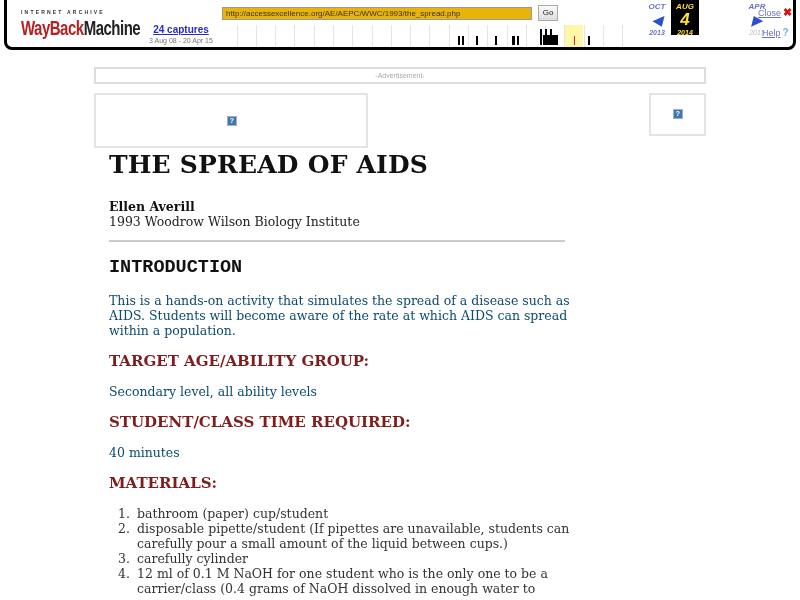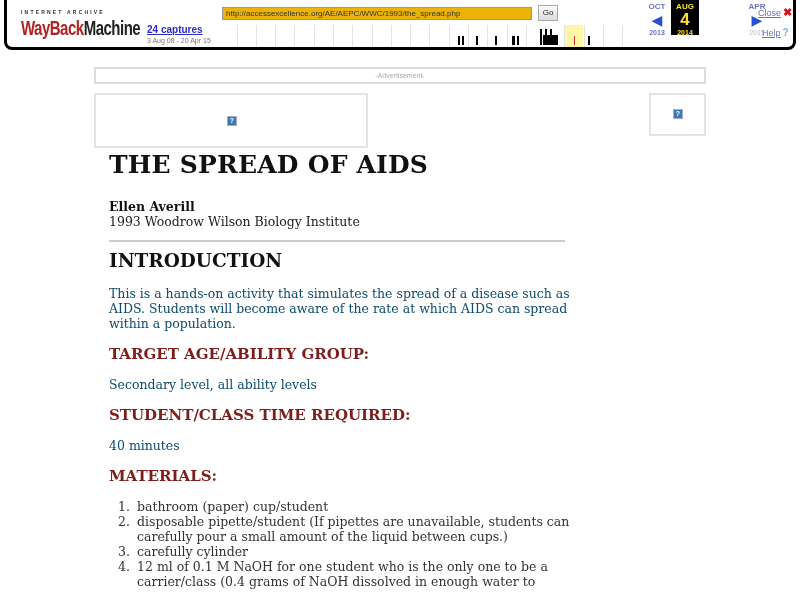--- a/index.html
+++ b/index.html
@@ -18,21 +18,21 @@
   .wm-logo { position: absolute; left: 14px; top: 10px; width: 90px; height: 32px; }
   .wm-logo .ia { font-size: 5px; letter-spacing: 2.2px; color: #333; font-weight: bold; white-space: nowrap; }
   .wm-logo .wb {
     margin-top: 2px; font-family: "Liberation Sans Narrow", "Liberation Sans", sans-serif;
     font-weight: bold; font-size: 15px; letter-spacing: -0.5px; white-space: nowrap;
     transform: scaleY(1.3); transform-origin: top left;
   }
   .wm-logo .wb .way { color: #b22222; }
   .wm-logo .wb .mach { color: #222; }
 
-  .wm-captures { position: absolute; left: 140px; top: 25px; width: 80px; text-align: left; }
+  .wm-captures { position: absolute; left: 134px; top: 25px; width: 80px; text-align: center; }
   .wm-captures a { font-size: 10px; color: #2a2ac8; text-decoration: underline; font-weight: bold; display: block; }
   .wm-captures .range { font-size: 7px; color: #777; margin-top: 2px; white-space: nowrap; }
 
   .wm-url {
     position: absolute; left: 215px; top: 8px; width: 310px; height: 13px;
     border: 1px solid #999; background: #eab308;
     font-size: 8px; color: #333; padding: 1px 3px; white-space: nowrap; overflow: hidden;
     font-family: "Liberation Sans", sans-serif;
   }
   .wm-go {
@@ -41,21 +41,21 @@
     font-size: 8px; text-align: center; line-height: 14px; color: #222;
   }
 
   .wm-sparkline { position: absolute; left: 215px; top: 26px; width: 410px; height: 22px; }
   .wm-sparkline .yr { position: absolute; top: 0; width: 1px; height: 22px; background: #e4e4e4; }
   .wm-sparkline .cur-yr { position: absolute; top: 0; left: 343px; width: 18px; height: 22px; background: #fff6a8; }
   .wm-sparkline .bar { position: absolute; bottom: 2px; width: 2px; background: #000; }
   .wm-sparkline .bar.red { background: #c33; }
 
   .wm-cal { position: absolute; left: 636px; top: 0; width: 84px; height: 48px; }
-  .wm-cal .col { position: absolute; top: 0; width: 28px; height: 36px; text-align: center; }
+  .wm-cal .col { position: absolute; top: 0; width: 28px; height: 36px; text-align: center; font-style: italic; }
   .wm-cal .col.prev { left: 0; }
   .wm-cal .col.cur { left: 28px; background: #000; }
   .wm-cal .col.next { left: 56px; margin-left: 44px; }
   .wm-cal .mon { font-size: 8px; font-weight: bold; color: #6873c0; margin-top: 3px; }
   .wm-cal .col.cur .mon { color: #ffe033; }
   .wm-cal .day { font-size: 17px; font-weight: bold; color: #ffe033; line-height: 18px; }
   .wm-cal .arrow { font-size: 14px; color: #2a4fd1; line-height: 18px; }
   .wm-cal .arrow.next { color: #2a4fd1; }
   .wm-cal .yr-l { font-size: 7px; font-weight: bold; color: #6873c0; }
   .wm-cal .col.cur .yr-l { color: #ffe033; }
@@ -79,21 +79,21 @@
     position: absolute; width: 10px; height: 10px; background: #3c78b4; border: 1px solid #aac;
     color: #fff; font-size: 7px; line-height: 8px; text-align: center; font-family: "Liberation Sans", sans-serif; font-weight: bold;
   }
 
   
   .article { position: absolute; left: 109px; top: 150px; width: 470px; }
   h1 { font-family: "DejaVu Serif", serif; font-weight: bold; font-size: 25px; color: #111; letter-spacing: 0.2px; }
   .author { margin-top: 20px; font-size: 12.5px; line-height: 15px; }
   .author b { font-weight: bold; color: #111; }
   hr.sep { margin-top: 11px; border: none; border-top: 2px solid #ccc; width: 456px; }
-  h2 { font-size: 18.5px; font-weight: bold; color: #111; margin-top: 8px; }
+  h2 { font-size: 18.5px; font-weight: bold; color: #111; margin-top: 15px; font-family: Liberation Mono, monospace; }
   h3 { font-size: 15px; font-weight: bold; color: #7f1d1d; }
   p { font-size: 12.5px; line-height: 15px; color: #0c4a6e; }
   ol { margin-left: 25px; font-size: 12.5px; line-height: 15px; color: #333; }
   ol li { padding-left: 3px; }
 </style>
 </head>
 <body>
 
 <div id="wm-toolbar">
   <div class="wm-logo">

